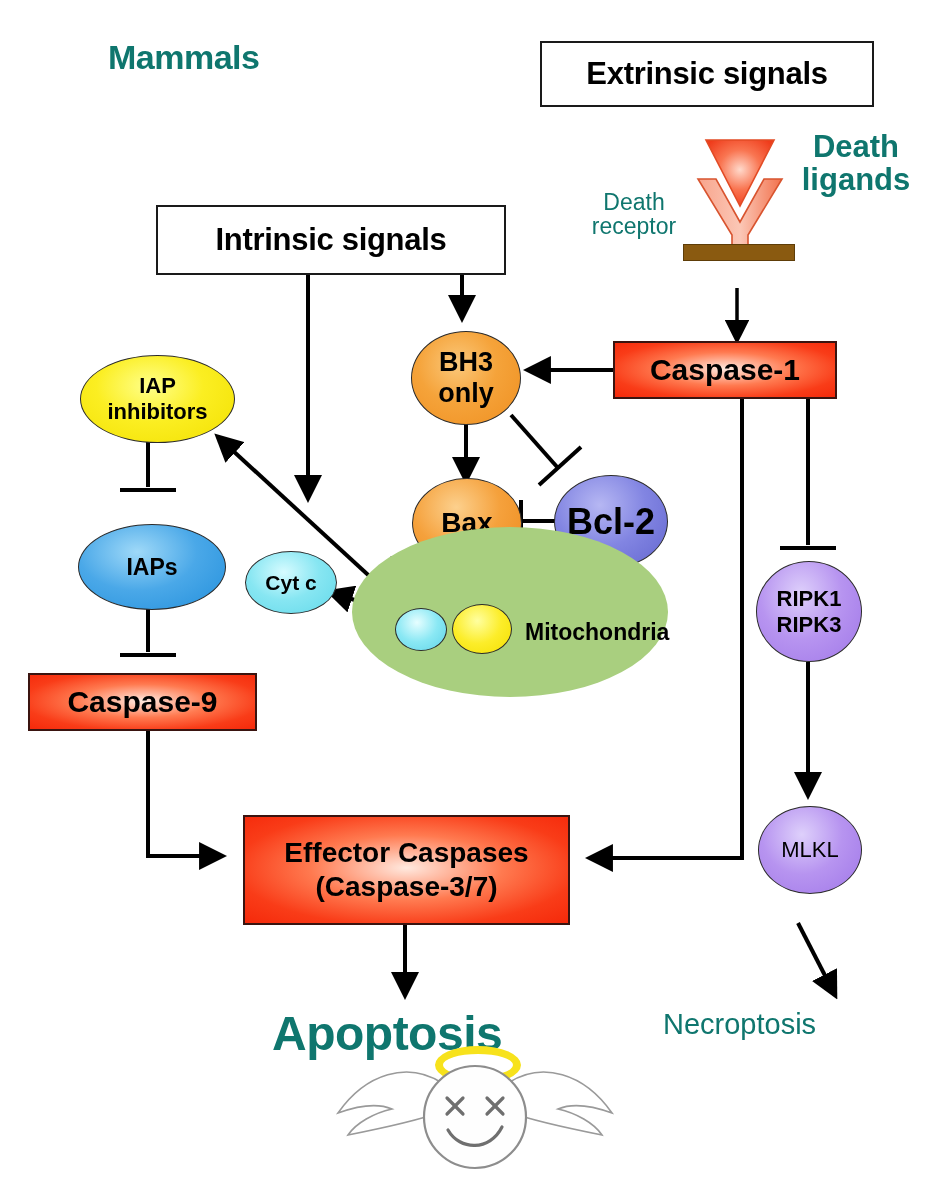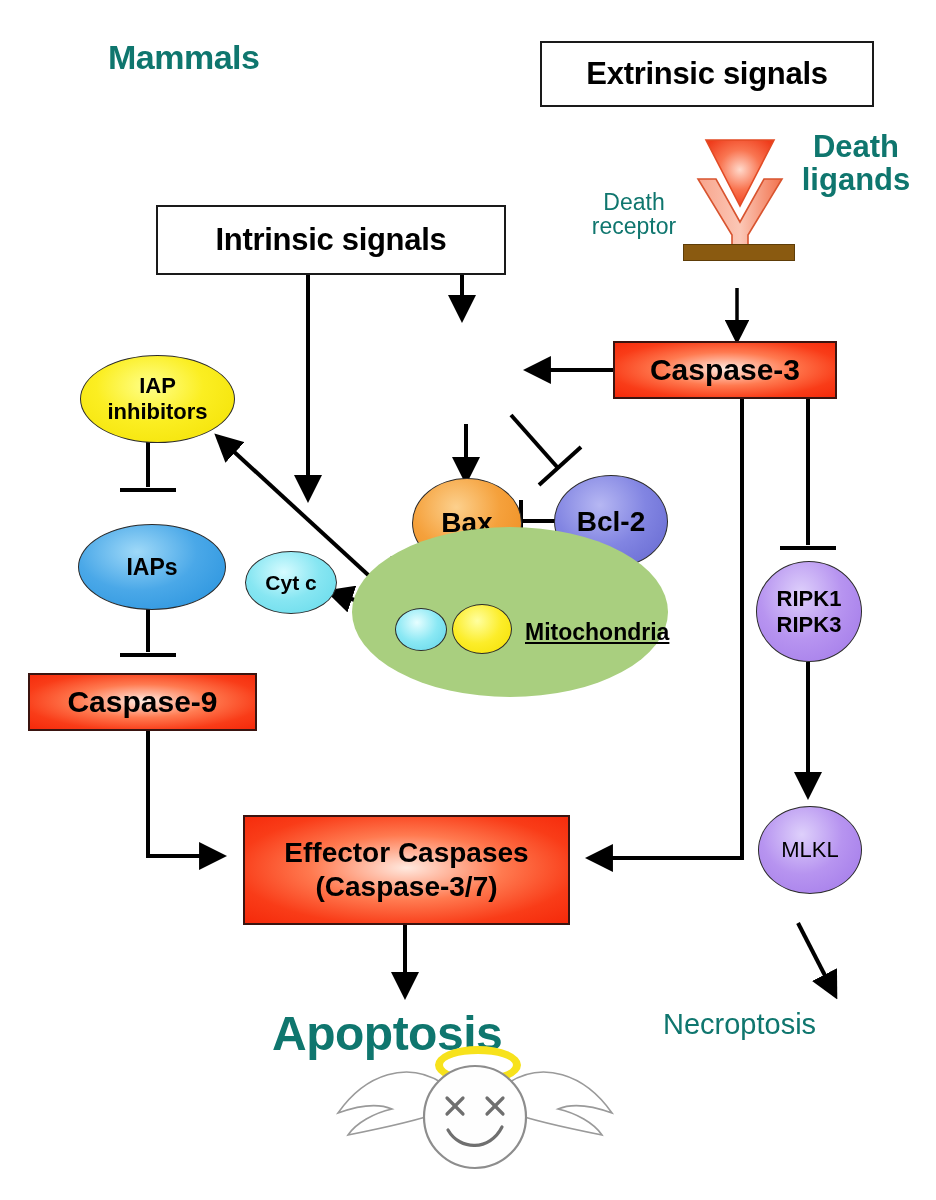--- a/index.html
+++ b/index.html
@@ -72,21 +72,21 @@
   .n-bh3 {
     background: radial-gradient(ellipse at 42% 35%, #fbc87a 0%, #f5a33a 45%, #ef8f20 100%);
     font-size: 27px; font-weight: bold;
   }
   .n-bax {
     background: radial-gradient(ellipse at 40% 32%, #fcd08d 0%, #f5a13c 48%, #ed8a1c 100%);
     font-size: 28px; font-weight: bold;
   }
   .n-bcl2 {
     background: radial-gradient(ellipse at 40% 32%, #b6b7f3 0%, #8285e2 48%, #6366cf 100%);
-    font-size: 28px; font-weight: bold;
+    font-size: 36px; font-weight: bold;
   }
   .n-iapinh {
     background: radial-gradient(ellipse at 45% 35%, #ffff8a 0%, #fbee22 45%, #f2e000 100%);
     font-size: 22px; font-weight: bold;
   }
   .n-iaps {
     background: radial-gradient(ellipse at 40% 32%, #9fd9f8 0%, #4aa8e8 48%, #2490dc 100%);
     font-size: 23px; font-weight: bold;
   }
   .n-cytc {
@@ -112,21 +112,20 @@
     border: none;
     border-radius: 50%;
     z-index: 1;
   }
   .mito-label {
     position: absolute;
     font-size: 23px;
     font-weight: bold;
     color: #000;
     z-index: 3;
-    text-decoration: underline;
   }
   .mini {
     position: absolute;
     border: 1.4px solid #2b2b2b;
     border-radius: 50%;
     box-sizing: border-box;
     z-index: 2;
   }
   .mini-cyan { background: radial-gradient(ellipse at 42% 33%, #e6feff 0%, #8ae8f4 50%, #5fd4e8 100%); }
   .mini-yellow { background: radial-gradient(ellipse at 42% 33%, #ffffa0 0%, #fced2a 50%, #f3df00 100%); }
@@ -250,34 +249,36 @@
   <div class="txt lbl-big" style="left:786px; top:131px; width:140px;"><span style="white-space:pre-line">Death
 ligands</span></div>
   <div class="txt lbl-small" style="left:578px; top:190px; width:112px;"><span style="white-space:pre-line">Death
 receptor</span></div>
 
   <div class="node n-mito" style="left:352px; top:527px; width:316px; height:170px;"></div>
   <div class="mini mini-cyan" style="left:395px; top:608px; width:52px; height:43px;"></div>
   <div class="mini mini-yellow" style="left:452px; top:604px; width:60px; height:50px;"></div>
   <div class="mito-label" style="left:525px; top:619px;">Mitochondria</div>
 
+  <div class="node ellipse n-bh3" style="left:411px; top:331px; width:110px; height:94px; white-space:pre-line;">BH3
+only</div>
 
   <div class="node ellipse n-bax" style="left:412px; top:478px; width:110px; height:90px;">Bax</div>
 
   <div class="node ellipse n-bcl2" style="left:554px; top:475px; width:114px; height:93px;">Bcl-2</div>
 
   <div class="node ellipse n-iaps" style="left:78px; top:524px; width:148px; height:86px;">IAPs</div>
 
   <div class="node ellipse n-iapinh" style="left:80px; top:355px; width:155px; height:88px; white-space:pre-line;">IAP
 inhibitors</div>
 
   <div class="node ellipse n-cytc" style="left:245px; top:551px; width:92px; height:63px;">Cyt c</div>
 
 
-  <div class="boxnode n-casp8" style="left:613px; top:341px; width:224px; height:58px;">Caspase-3</div>
+  <div class="boxnode n-casp8" style="left:613px; top:341px; width:224px; height:58px;">Caspase-1</div>
 
   <div class="boxnode n-casp9" style="left:28px; top:673px; width:229px; height:58px;">Caspase-9</div>
 
   <div class="boxnode n-effector" style="left:243px; top:815px; width:327px; height:110px;">
     <span>Effector Caspases</span>
     <span>(Caspase-3/7)</span>
   </div>
 
   <div class="node ellipse n-ripk" style="left:756px; top:561px; width:106px; height:101px; white-space:pre-line;">RIPK1
 RIPK3</div>

